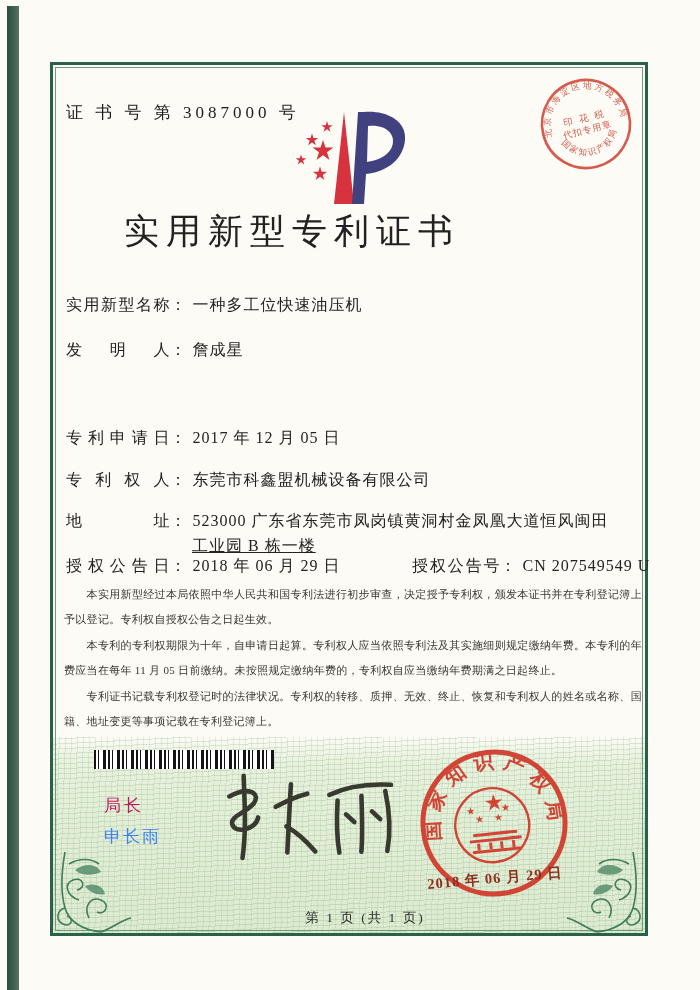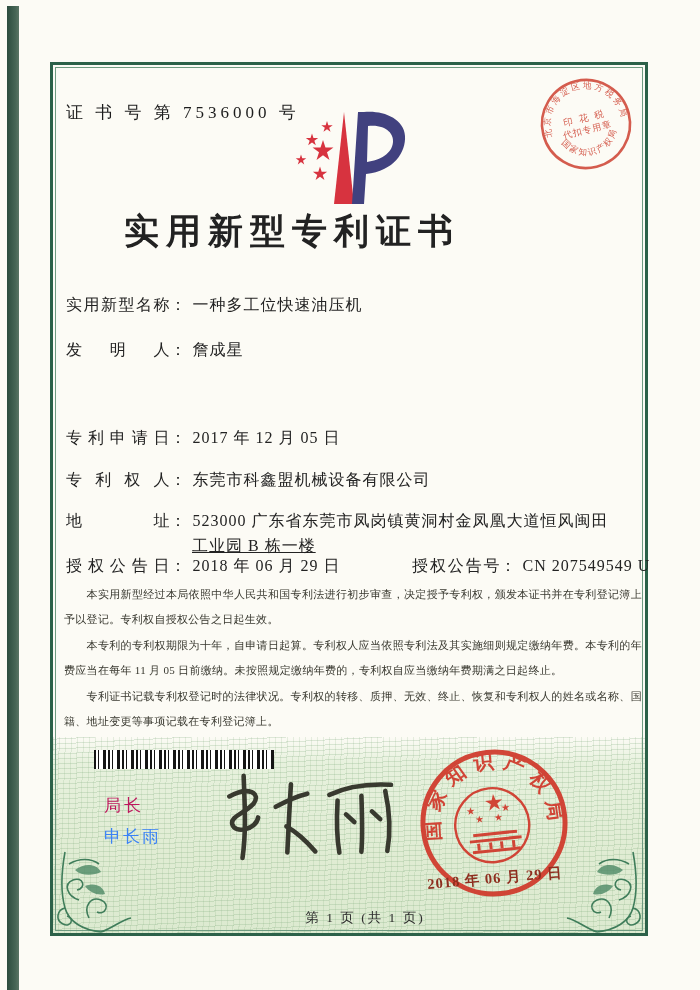--- a/index.html
+++ b/index.html
@@ -21,21 +21,21 @@
     position:absolute; left:2px; top:2px; right:2px; bottom:2px;
     border:1px solid #6f9b81;
   }
   .cert-no{
     position:absolute; left:66px; top:101px; font-size:17px;
     letter-spacing:4px; color:#1c1c1c;
   }
   .logo{ position:absolute; left:276px; top:110px; }
   .title{
     position:absolute; left:0; top:208px; width:584px; text-align:center;
-    font-size:35px; font-weight:700; letter-spacing:7px; color:#222;
+    font-size:35px; font-weight:400; letter-spacing:7px; color:#222;
   }
   .row{ position:absolute; left:66px; font-size:16px; letter-spacing:.5px; white-space:nowrap;}
   .lbl{
     display:inline-block; width:104px; text-align:justify; text-align-last:justify;
     vertical-align:bottom;
   }
   .colon{ display:inline-block; margin-right:6px;}
   .val{ letter-spacing:1px;}
   .addr2{ position:absolute; left:192px; top:536px; font-size:16px; letter-spacing:1px;text-decoration:underline;}
   .grant2{ position:absolute; left:346px; top:0; white-space:nowrap;}
@@ -84,21 +84,21 @@
 
 <div class="page">
 
   <div class="edge-band"></div>
   <div class="band"></div>
 
   <div class="frame">
     <div class="frame-inner"></div>
   </div>
 
-  <div class="cert-no">证 书 号 第 7536000 号</div>
+  <div class="cert-no">证 书 号 第 3087000 号</div>
 
   <svg class="logo" width="130" height="104" viewBox="0 0 130 104">
     <defs>
       <polygon id="star" points="0,-1 0.2245,-0.309 0.951,-0.309 0.363,0.118 0.588,0.809 0,0.382 -0.588,0.809 -0.363,0.118 -0.951,-0.309 -0.2245,-0.309"></polygon>
     </defs>
     <g fill="var(--logo-red,#d7333f)">
       <use href="#star" transform="translate(51,17) scale(6)"></use>
       <use href="#star" transform="translate(36,30) scale(6.5)"></use>
       <use href="#star" transform="translate(47,41) scale(11)"></use>
       <use href="#star" transform="translate(25,50) scale(5.5)"></use>

